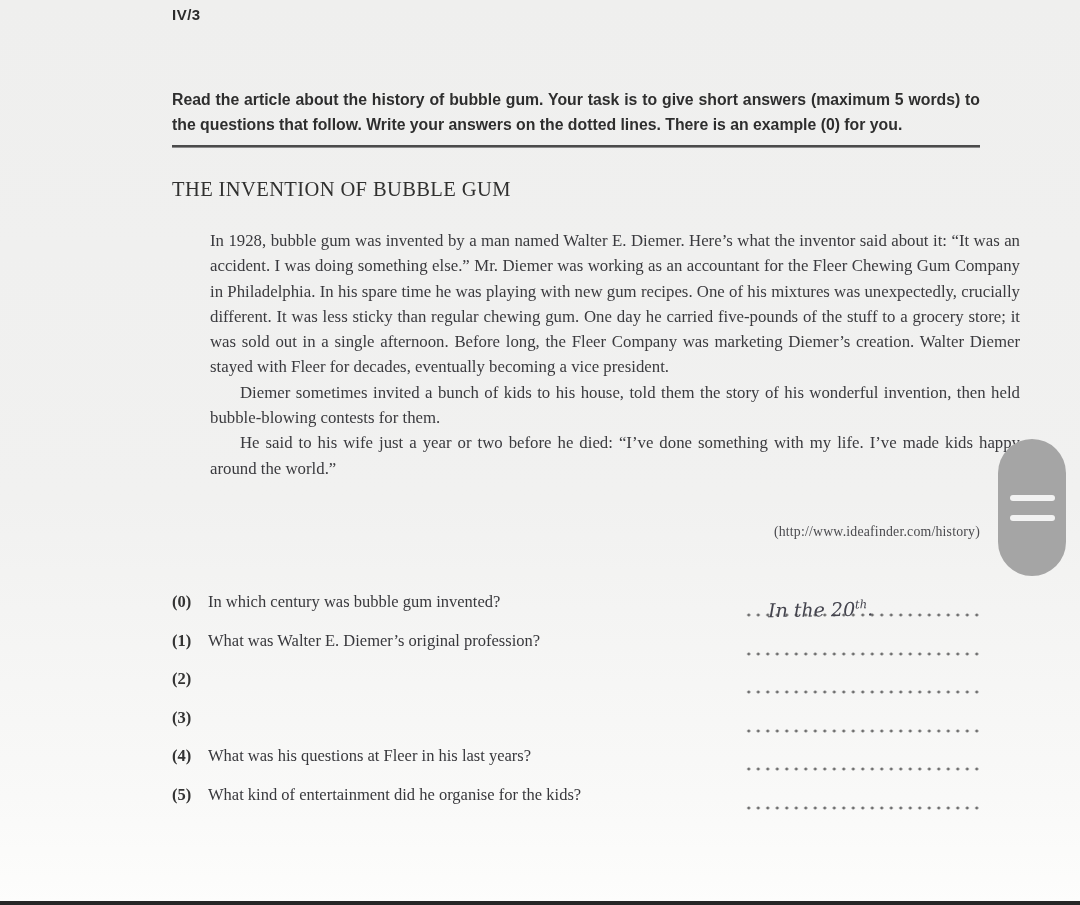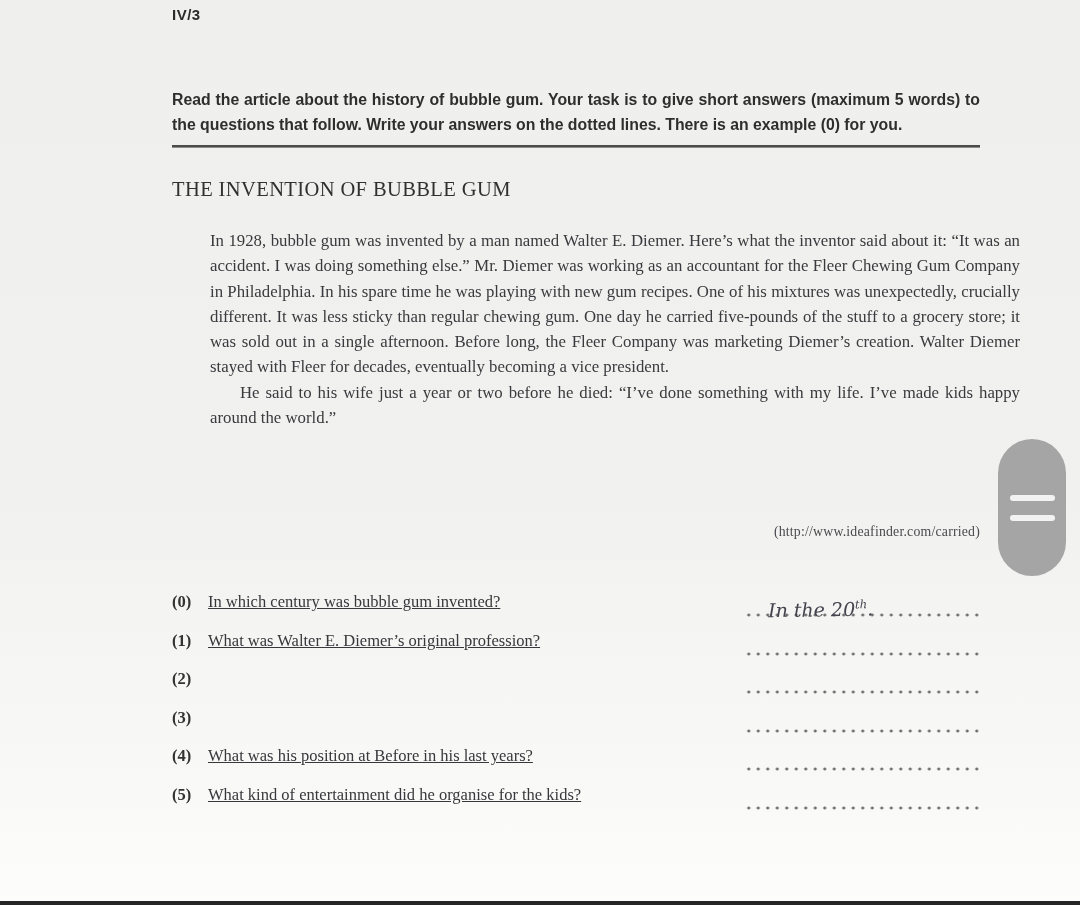--- a/index.html
+++ b/index.html
@@ -49,21 +49,21 @@
     text-align: right; font-size: 13.8px; color: #4a4a4e;
     letter-spacing: 0.2px;
   }
 
   .questions { position: absolute; left: 172px; top: 592px; width: 808px;
     display: flex; flex-direction: column; gap: 12.5px; }
   .q-row { display: flex; align-items: baseline; height: 26px; }
   .q-num {
     flex: 0 0 36px; font-weight: bold; font-size: 16.5px; color: #333;
   }
-  .q-text { font-size: 16.5px; color: #38383c; text-decoration: underline; }
+  .q-text { font-size: 16.5px; color: #38383c; }
   .q-dots {
     margin-left: auto; flex: 0 0 236px; align-self: flex-end;
     height: 6px; position: relative;
     background-image: radial-gradient(circle, #6d6d6d 1.2px, rgba(0,0,0,0) 1.8px);
     background-size: 9.5px 6px; background-repeat: repeat-x;
   }
   .handwriting {
     position: absolute; left: 24px; bottom: -2px;
     font-family: "DejaVu Serif", serif; font-style: italic;
     font-size: 19px; color: #44444e; white-space: nowrap;
@@ -96,24 +96,25 @@
 
   <div class="instructions-block">
     <div class="instructions">Read the article about the history of bubble gum. Your task is to give short answers (maximum 5 words) to the questions that follow. Write your answers on the dotted lines. There is an example (0) for you.</div>
     <div class="rule"></div>
   </div>
 
   <div class="article-title">THE INVENTION OF BUBBLE GUM</div>
 
   <div class="article-body">
     <p>In 1928, bubble gum was invented by a man named Walter E. Diemer. Here’s what the inventor said about it: “It was an accident. I was doing something else.” Mr. Diemer was working as an accountant for the Fleer Chewing Gum Company in Philadelphia. In his spare time he was playing with new gum recipes. One of his mixtures was unexpectedly, crucially different. It was less sticky than regular chewing gum. One day he carried five-pounds of the stuff to a grocery store; it was sold out in a single afternoon. Before long, the Fleer Company was marketing Diemer’s creation. Walter Diemer stayed with Fleer for decades, eventually becoming a vice president.</p>
+    <p class="indent">Diemer sometimes invited a bunch of kids to his house, told them the story of his wonderful invention, then held bubble-blowing contests for them.</p>
     <p class="indent">He said to his wife just a year or two before he died: “I’ve done something with my life. I’ve made kids happy around the world.”</p>
   </div>
 
-  <div class="source">(http://www.ideafinder.com/carried)</div>
+  <div class="source">(http://www.ideafinder.com/history)</div>
 
   <div class="questions">
 
     <div class="q-row">
       <span class="q-num">(0)</span>
       <span class="q-text">In which century was bubble gum invented?</span>
       <span class="q-dots">
         <span class="handwriting"><span>In the 20</span><sup>th</sup><span>.</span></span>
       </span>
     </div>
@@ -129,21 +130,21 @@
       <span class="q-dots"></span>
     </div>
 
     <div class="q-row">
       <span class="q-num">(3)</span>
       <span class="q-dots"></span>
     </div>
 
     <div class="q-row">
       <span class="q-num">(4)</span>
-      <span class="q-text">What was his position at Before in his last years?</span>
+      <span class="q-text">What was his questions at Fleer in his last years?</span>
       <span class="q-dots"></span>
     </div>
 
     <div class="q-row">
       <span class="q-num">(5)</span>
       <span class="q-text">What kind of entertainment did he organise for the kids?</span>
       <span class="q-dots"></span>
     </div>
 
   </div>

